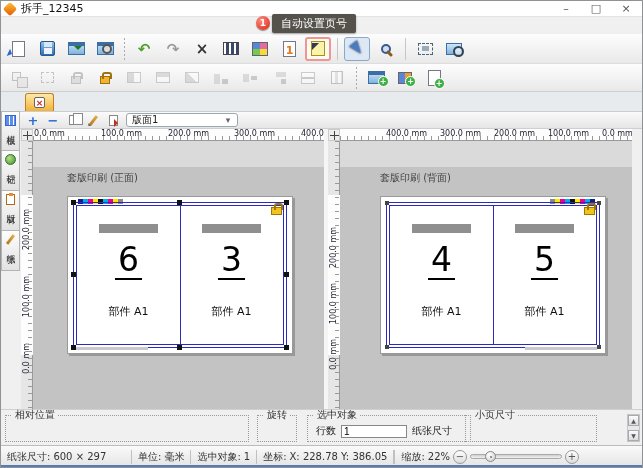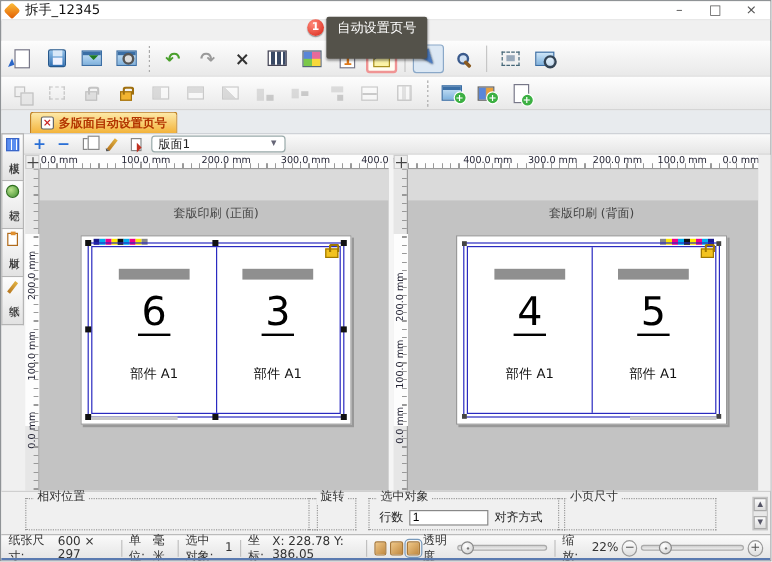--- a/index.html
+++ b/index.html
@@ -19,21 +19,21 @@
   
   .menubar { position:absolute; left:0; top:16px; right:0; height:17px;
              background:linear-gradient(#f8f8f8,#ececec); display:flex; align-items:center; }
   .menu-item { padding:0 8px; font-size:11px; color:#222; }
 
   
   .note-badge { position:absolute; left:255px; top:15px; width:14px; height:14px; border-radius:50%;
                 background:radial-gradient(circle at 35% 30%,#ff8a7a,#d82215); color:#fff;
                 font-size:9px; font-weight:bold; text-align:center; line-height:14px; z-index:50;
                 box-shadow:0 1px 1px rgba(0,0,0,.4); }
-  .note-tip { position:absolute; left:271px; top:13px; height:35px; padding:0 9px; background:#54524a;
+  .note-tip { position:absolute; left:271px; top:13px; height:19px; padding:0 9px; background:#54524a;
               color:#fff; font-size:11px; line-height:19px; border-radius:2px; z-index:49;
               box-shadow:0 1px 2px rgba(0,0,0,.35); }
 
   
   .tbar { position:absolute; left:0; right:0; display:flex; align-items:center; padding-left:4px; gap:3px;
           background:linear-gradient(#fdfdfd,#e9e9e9); }
   .tbar1 { top:33px; height:30px; border-bottom:1px solid #ddd; }
   .tbar2 { top:63px; height:28px; border-bottom:1px solid #cfcfcf; }
   .tb { width:26px; height:24px; display:flex; align-items:center; justify-content:center; position:relative;
         border-radius:3px; flex:0 0 auto; }
@@ -160,21 +160,21 @@
   .hruler::after { content:""; position:absolute; left:0; right:0; bottom:0; height:4px;
         background:repeating-linear-gradient(90deg,#999 0 1px,transparent 1px 7px); }
   .hlab { position:absolute; top:0; font-size:8px; color:#223; white-space:nowrap; }
   .vruler { position:absolute; left:0; top:12px; bottom:0; width:12px; background:#e6e6e6; border-right:1px solid #999; }
   .vzone { position:absolute; left:0; top:54px; height:160px; width:12px; background:#fdfdfd; }
   .vruler::after { content:""; position:absolute; top:0; bottom:0; right:0; width:4px;
         background:repeating-linear-gradient(#999 0 1px,transparent 1px 7px); }
   .vlab { position:absolute; left:1px; font-size:8px; color:#223; writing-mode:vertical-rl; transform:rotate(180deg); }
   .canvas { position:absolute; left:12px; right:0; top:12px; bottom:0; background:#c3c3c3; overflow:hidden; }
   .band { position:absolute; left:0; right:0; top:0; height:26px; background:#dadada; }
-  .sheet-title { position:absolute; top:30px; width:226px; text-align:center; font-size:10px; color:#444; }
+  .sheet-title { position:absolute; top:30px; width:226px; text-align:left; font-size:10px; color:#444; }
   .sheet { position:absolute; top:55px; width:226px; height:158px; background:#fff; border:1px solid #9a9a9a;
            box-shadow:2px 2px 0 rgba(0,0,0,.22); }
   .selrect { position:absolute; inset:5px; border:1px solid #2a2ac0; }
   .selrect2 { position:absolute; inset:2px; border:1px solid #2a2ac0; }
   .fold { position:absolute; left:50%; top:0; bottom:0; width:1px; background:#2a2ac0; }
   .cell { position:absolute; top:0; bottom:0; width:50%; }
   .cell.l { left:0; } .cell.r { right:0; }
   .gbar { position:absolute; top:13%; left:21%; width:58%; height:9px; background:#8f8f8f; }
   .pnum { position:absolute; top:26%; width:100%; text-align:center; font-size:33px; color:#000; line-height:1.1; }
   .pnum span { display:inline-block; border-bottom:2px solid #000; padding:0 3px; }
@@ -187,21 +187,21 @@
   .hdl { position:absolute; width:5px; height:5px; background:#111; }
   .cmark { position:absolute; width:4px; height:4px; background:#444; }
   .slug { position:absolute; bottom:3px; height:3px; width:72px; background:#c9c9c9; }
   .divider { position:absolute; left:304px; top:0; width:4px; height:280px; background:#f5f5f5; }
   .wsfill { position:absolute; left:612px; top:0; right:0; height:280px; background:#f0f0f0; }
 
   
   .props { position:absolute; left:0; top:408px; right:0; height:36px; background:#f0f0f0; border-top:1px solid #cfcfcf; }
   .grp { position:absolute; top:5px; bottom:3px; border:1px dotted #9a9a9a; }
   .grp .cap { position:absolute; top:-6px; left:6px; background:#f0f0f0; font-size:10px; color:#333; padding:0 3px; line-height:10px; }
-  .grp.g1 { left:20px; width:244px;text-decoration:underline; } .grp.g2 { left:256px; width:40px; }
+  .grp.g1 { left:4px; width:244px;text-decoration:underline; } .grp.g2 { left:256px; width:40px; }
   .grp.g3 { left:306px; width:164px; } .grp.g4 { left:464px; width:132px; }
   .g3row { position:absolute; left:8px; bottom:3px; display:flex; align-items:center; gap:5px; font-size:10px; }
   .g3row input { width:66px; height:13px; border:1px solid #888; font-size:10px; padding:0 2px; }
   .pscroll { position:absolute; right:2px; top:4px; width:13px; bottom:3px; background:#e8e8e8; border:1px solid #c5c5c5; }
   .sarrow { position:absolute; left:0; width:11px; height:11px; background:linear-gradient(#fcfcfc,#dcdcdc);
             border:1px solid #aaa; font-size:6px; color:#556; text-align:center; line-height:10px; }
   .sarrow.up { top:0; } .sarrow.dn { bottom:0; }
 
   
   .status { position:absolute; left:0; top:444px; right:0; height:22px;
@@ -338,21 +338,20 @@
         <span class="ic ic-tmpl3 plusbadge"></span>
       </span>
     <span class="tb">
         <span class="ic ic-doc plusbadge"></span>
       </span>
   </div>
 
   <div class="tabbar">
     <div class="doctab">
       <span class="x">×</span>
-      <span class="lbl">多版面自动设置页号</span>
     </div>
   </div>
 
   <div class="minibar">
     <span class="mbtn">
         <span class="gl plus">+</span>
       </span>
     <span class="mbtn">
         <span class="gl minus">−</span>
       </span>
@@ -516,21 +515,21 @@
       <span class="cap">相对位置</span>
     </div>
     <div class="grp g2">
       <span class="cap">旋转</span>
     </div>
     <div class="grp g3">
       <span class="cap">选中对象</span>
       <div class="g3row">
         <span>行数</span>
         <input type="text" value="1" style="">
-        <span>对齐方式</span>
+        <span>纸张尺寸</span>
       </div>
     </div>
     <div class="grp g4">
       <span class="cap">小页尺寸</span>
     </div>
     <div class="pscroll">
       <span class="sarrow up">▲</span>
       <span class="sarrow dn">▼</span>
     </div>
   </div>
@@ -549,29 +548,20 @@
     <span class="sseg">
       <span>选中对象:</span>
       <span>1</span>
     </span>
     <span class="sdiv"></span>
     <span class="sseg">
       <span>坐标:</span>
       <span>X: 228.78  Y: 386.05</span>
     </span>
     <span class="sdiv"></span>
-    <span class="sseg">
-      <span class="opico"></span>
-      <span class="opico"></span>
-      <span class="opico sel"></span>
-      <span>透明度</span>
-      <span class="groove">
-        <span class="thumb" style="left:2px"></span>
-      </span>
-    </span>
     <span class="sdiv"></span>
     <span class="sseg">
       <span>缩放:</span>
       <span>22%</span>
       <span class="zbtn">−</span>
       <span class="groove" style="width:92px">
         <span class="thumb" style="left:14px"></span>
       </span>
       <span class="zbtn">+</span>
     </span>

